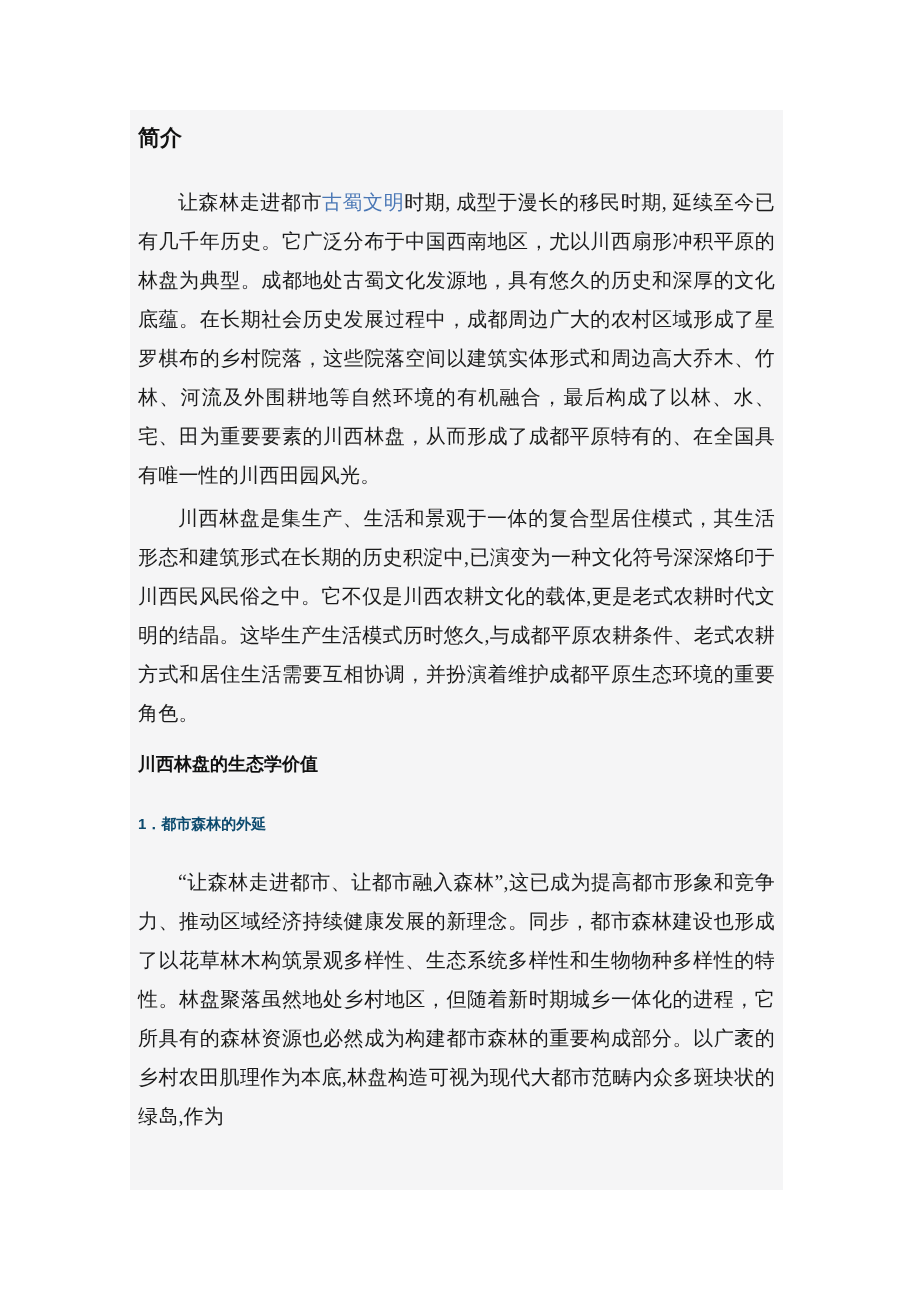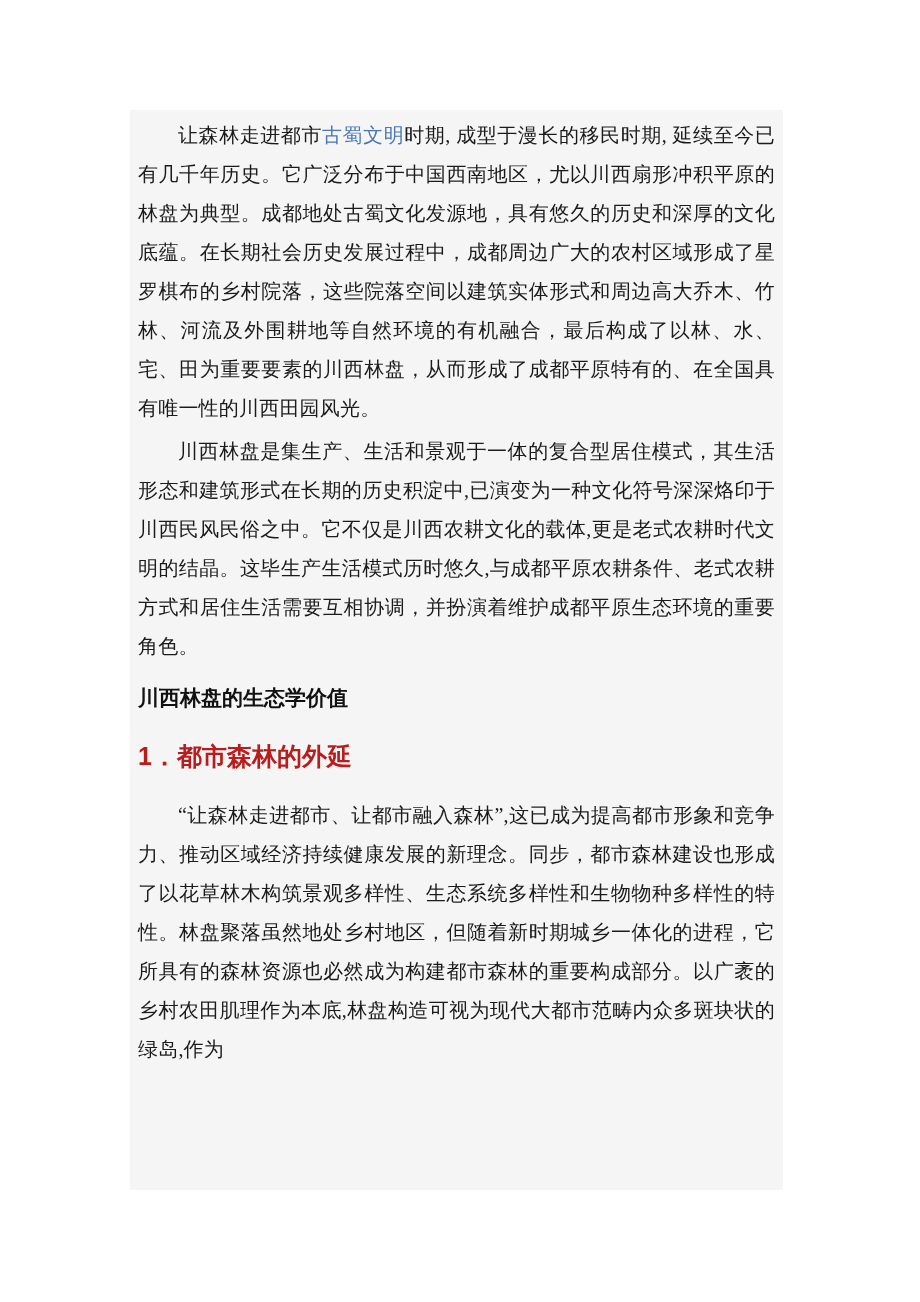--- a/index.html
+++ b/index.html
@@ -38,49 +38,50 @@
   h1.intro-heading {
     font-family: "Liberation Sans", "DejaVu Sans", sans-serif;
     font-size: 22px;
     font-weight: bold;
     line-height: 39px;
     margin: 6px 0 26px 0;
     color: #111111;
   }
   h2.section-heading {
     font-family: "Liberation Sans", "DejaVu Sans", sans-serif;
-    font-size: 21px;
+    font-size: 18px;
     font-weight: bold;
     line-height: 39px;
     margin: 12px 0 3px 0;
     color: #111111;
   }
   h3.sub-heading {
     font-family: "Liberation Sans", "DejaVu Sans", sans-serif;
-    font-size: 25px;
+    font-size: 15px;
     font-weight: bold;
     line-height: 39px;
     margin: 20px 0 0 0;
-    color: #b91c1c;
+    color: #0c4a6e;
   }
   p.after-heading {
     margin-top: 20px;
   }
   a.inline-link {
     color: var(--link-color, #4a77b5);
     text-underline-offset: 3px;
     cursor: pointer;
   }
 </style>
 </head>
 <body>
 
 <div class="viewport">
   <div class="doc-page">
 
+    <h1 class="intro-heading">简介</h1>
 
 
     <p><span>让森林走进都市</span><a class="inline-link">古蜀文明</a><span>时期, 成型于漫长的移民时期, 延续至今已有几千年历史。它广泛分布于中国西南地区，尤以川西扇形冲积平原的林盘为典型。成都地处古蜀文化发源地，具有悠久的历史和深厚的文化底蕴。在长期社会历史发展过程中，成都周边广大的农村区域形成了星罗棋布的乡村院落，这些院落空间以建筑实体形式和周边高大乔木、竹林、河流及外围耕地等自然环境的有机融合，最后构成了以林、水、宅、田为重要要素的川西林盘，从而形成了成都平原特有的、在全国具有唯一性的川西田园风光。</span></p>
 
     <p>川西林盘是集生产、生活和景观于一体的复合型居住模式，其生活形态和建筑形式在长期的历史积淀中,已演变为一种文化符号深深烙印于川西民风民俗之中。它不仅是川西农耕文化的载体,更是老式农耕时代文明的结晶。这毕生产生活模式历时悠久,与成都平原农耕条件、老式农耕方式和居住生活需要互相协调，并扮演着维护成都平原生态环境的重要角色。</p>
 
     <h2 class="section-heading">川西林盘的生态学价值</h2>
 
     <h3 class="sub-heading">1．都市森林的外延</h3>
 

